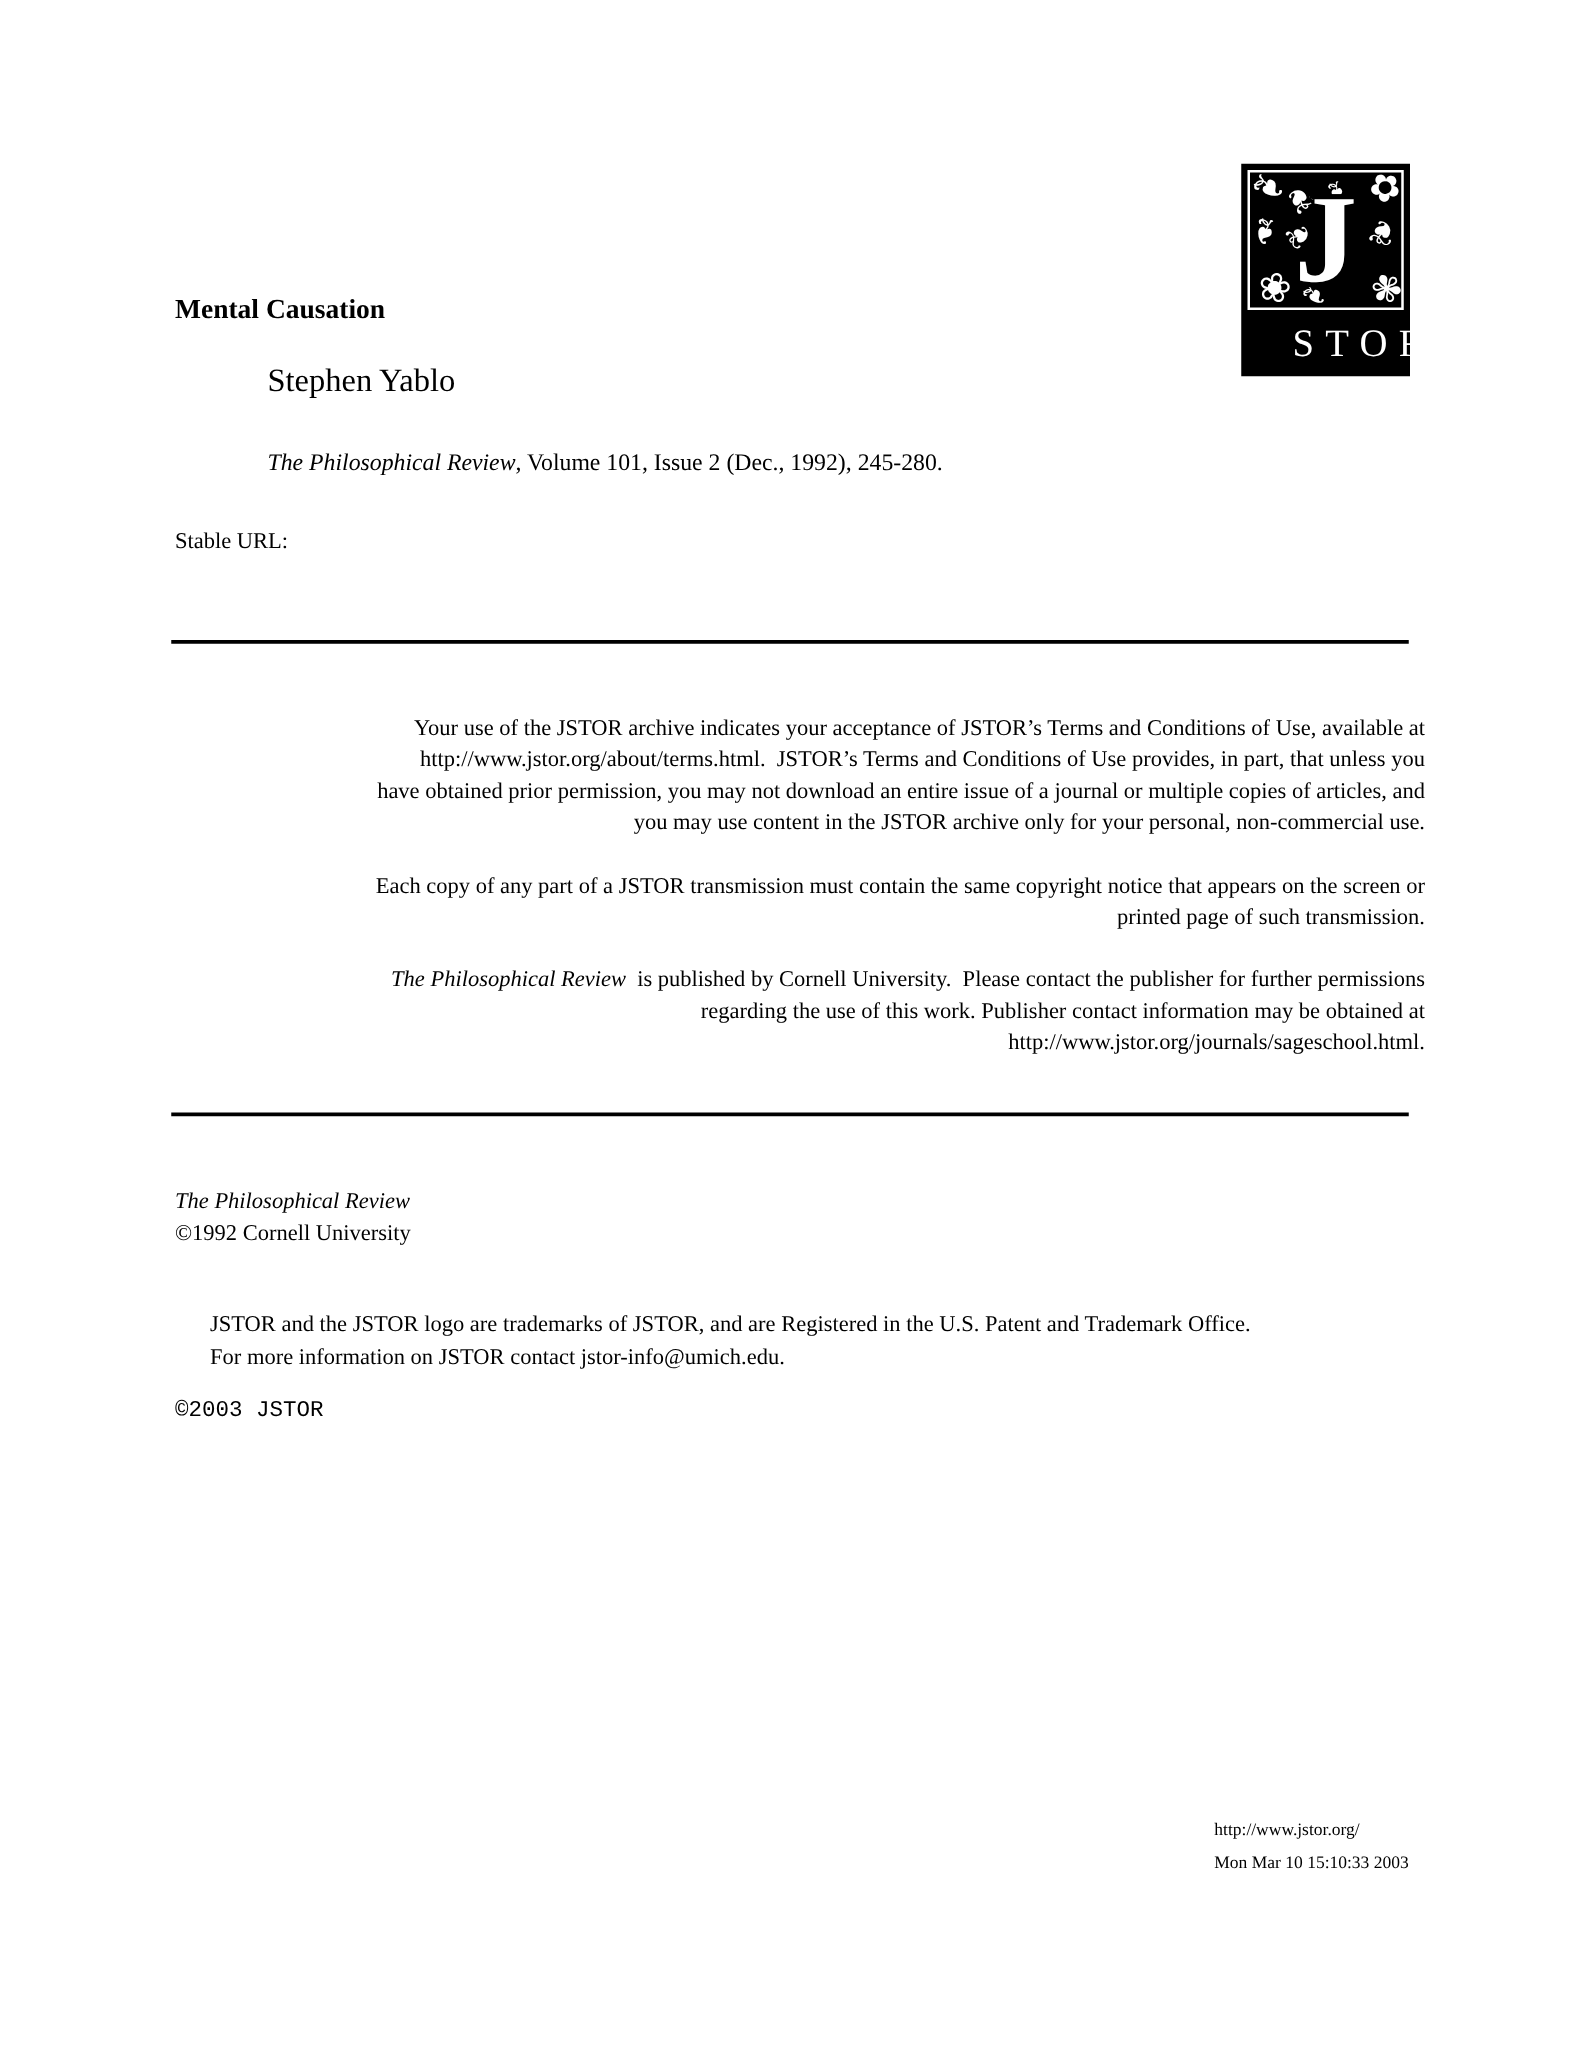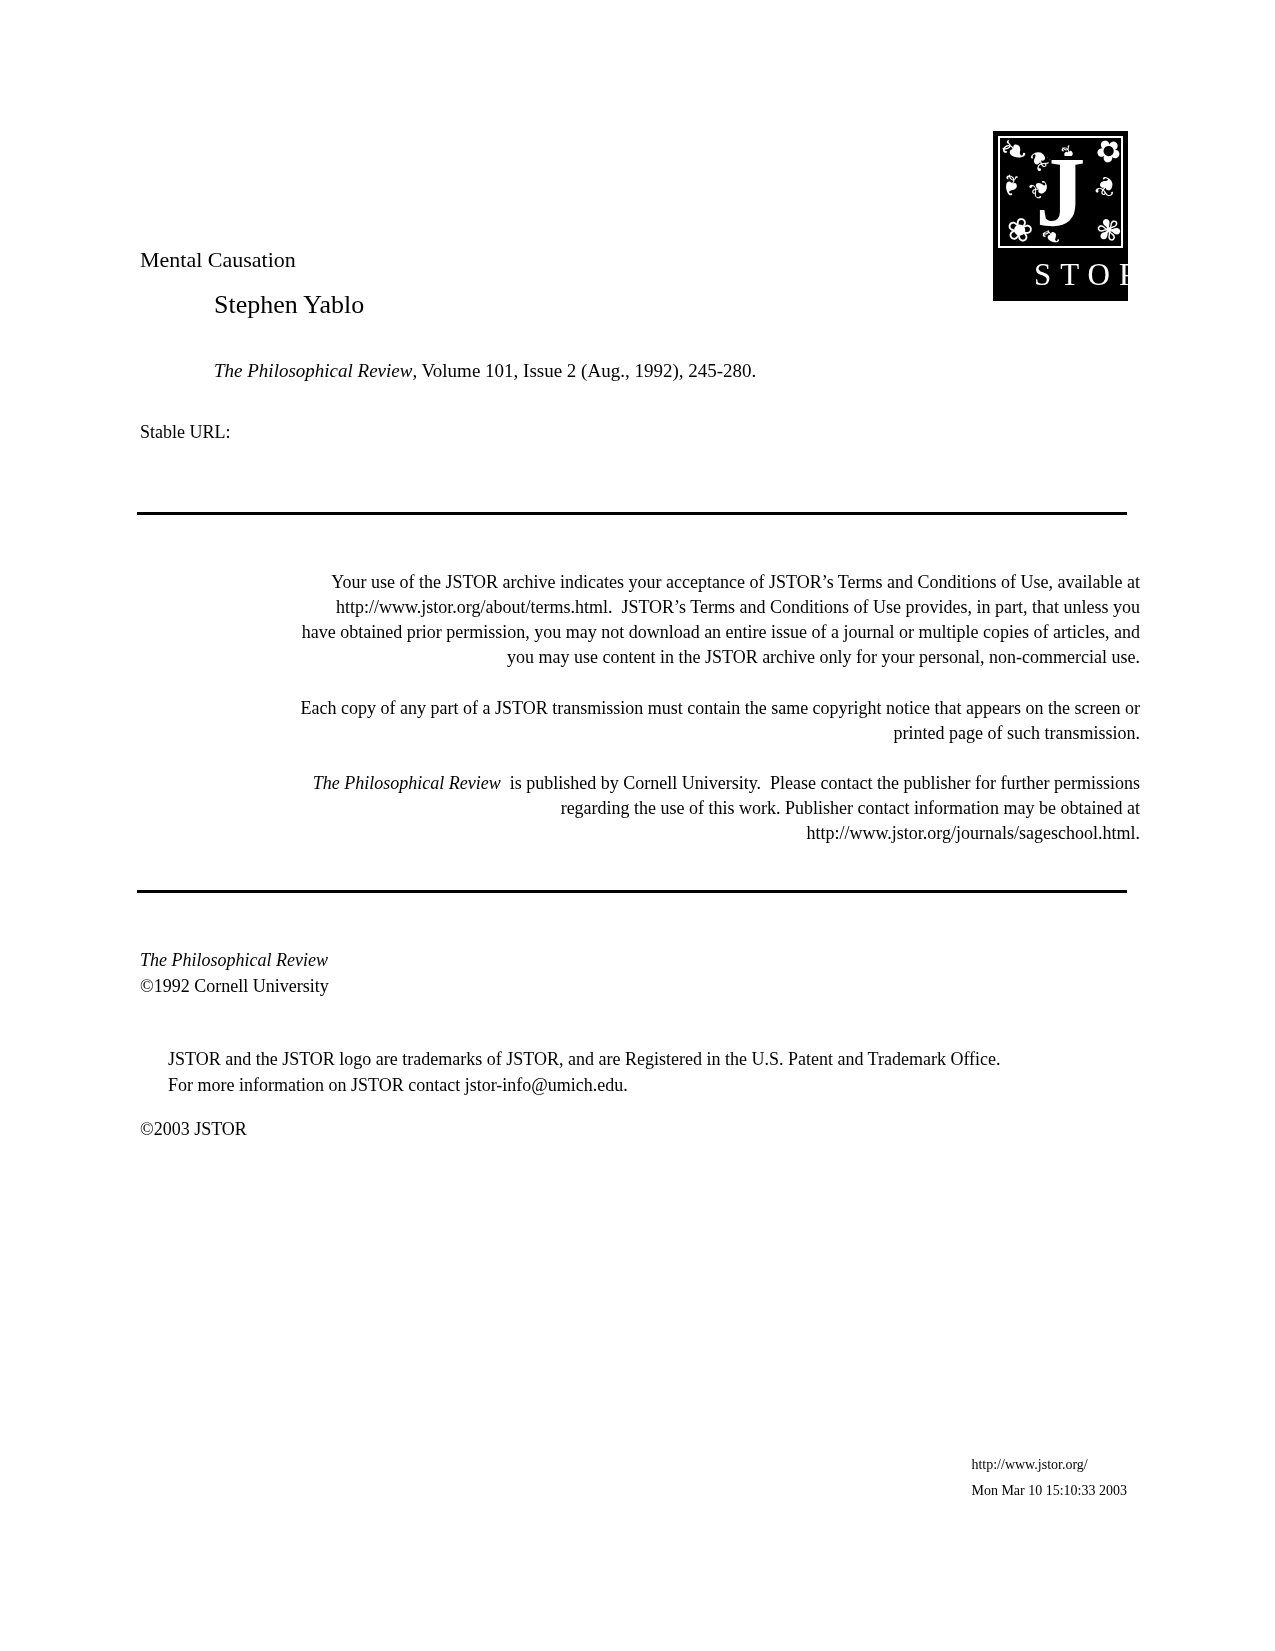--- a/index.html
+++ b/index.html
@@ -9,36 +9,36 @@
     height: 1651px;
     margin: 0 auto;
     background: #ffffff;
     color: #000000;
     font-family: "Liberation Serif", serif;
     overflow: hidden;
   }
   .abs { position: absolute; }
 
   
-  .doc-title   { left: 140px; top: 234px; font-size: 22px; font-weight: normal; margin-top: 13px; }
+  .doc-title   { left: 140px; top: 234px; font-size: 22px; font-weight: bold; }
   .doc-author  { left: 214px; top: 290px; font-size: 26px; }
   .doc-cite    { left: 214px; top: 360px; font-size: 19px; white-space: pre-wrap; }
   .doc-cite i  { font-style: italic; }
   .stable-block { left: 140px; top: 419px; font-size: 18px; line-height: 26px; }
   .rule { left: 137px; width: 990px; height: 3px; background: #000; }
   .rule-1 { top: 512px; }
   .rule-2 { top: 890px; }
   .para { left: 140px; font-size: 18px; line-height: 25px; white-space: pre-wrap; width: 1000px; text-align: right; }
   .para-1 { top: 570px; }
   .para-2 { top: 696px; }
   .para-3 { top: 771px; }
   .copyright-block { left: 140px; top: 947px; font-size: 18px; line-height: 26px; }
   .copyright-block .journal { font-style: italic; }
   .trademark-block { left: 140px; top: 1046px; font-size: 18px; line-height: 26px; white-space: pre-wrap; margin-left: 28px; }
-  .jstor-copyright { left: 140px; top: 1119px; font-size: 18px; }
+  .jstor-copyright { left: 140px; top: 1119px; font-size: 18px; font-family: Liberation Mono, monospace; }
   .footer-block { right: 148px; top: 1452px; font-size: 14px; line-height: 26px; text-align: left; }
 
   
   .jstor-logo {
     left: 993px; top: 131px;
     width: 135px; height: 170px;
     background: #000;
   }
   .logo-square {
     position: absolute;
@@ -101,21 +101,21 @@
       <span class="orn o7">✾</span>
       <span class="orn o8">❦</span>
       <span class="orn o9">❧</span>
       <div class="logo-j">J</div>
     </div>
     <div class="logo-stor">STOR</div>
   </div>
 
   <div class="abs doc-title">Mental Causation</div>
   <div class="abs doc-author">Stephen Yablo</div>
-  <div class="abs doc-cite"><i>The Philosophical Review</i><span>, Volume 101, Issue 2 (Aug., 1992), 245-280.</span></div>
+  <div class="abs doc-cite"><i>The Philosophical Review</i><span>, Volume 101, Issue 2 (Dec., 1992), 245-280.</span></div>
 
   <div class="abs stable-block">
     <div>Stable URL:</div>
   </div>
 
   <div class="abs rule rule-1"></div>
 
   <div class="abs para para-1">Your use of the JSTOR archive indicates your acceptance of JSTOR’s Terms and Conditions of Use, available at
  http://www.jstor.org/about/terms.html.  JSTOR’s Terms and Conditions of Use provides, in part, that unless you
 have obtained prior permission, you may not download an entire issue of a journal or multiple copies of articles, and

